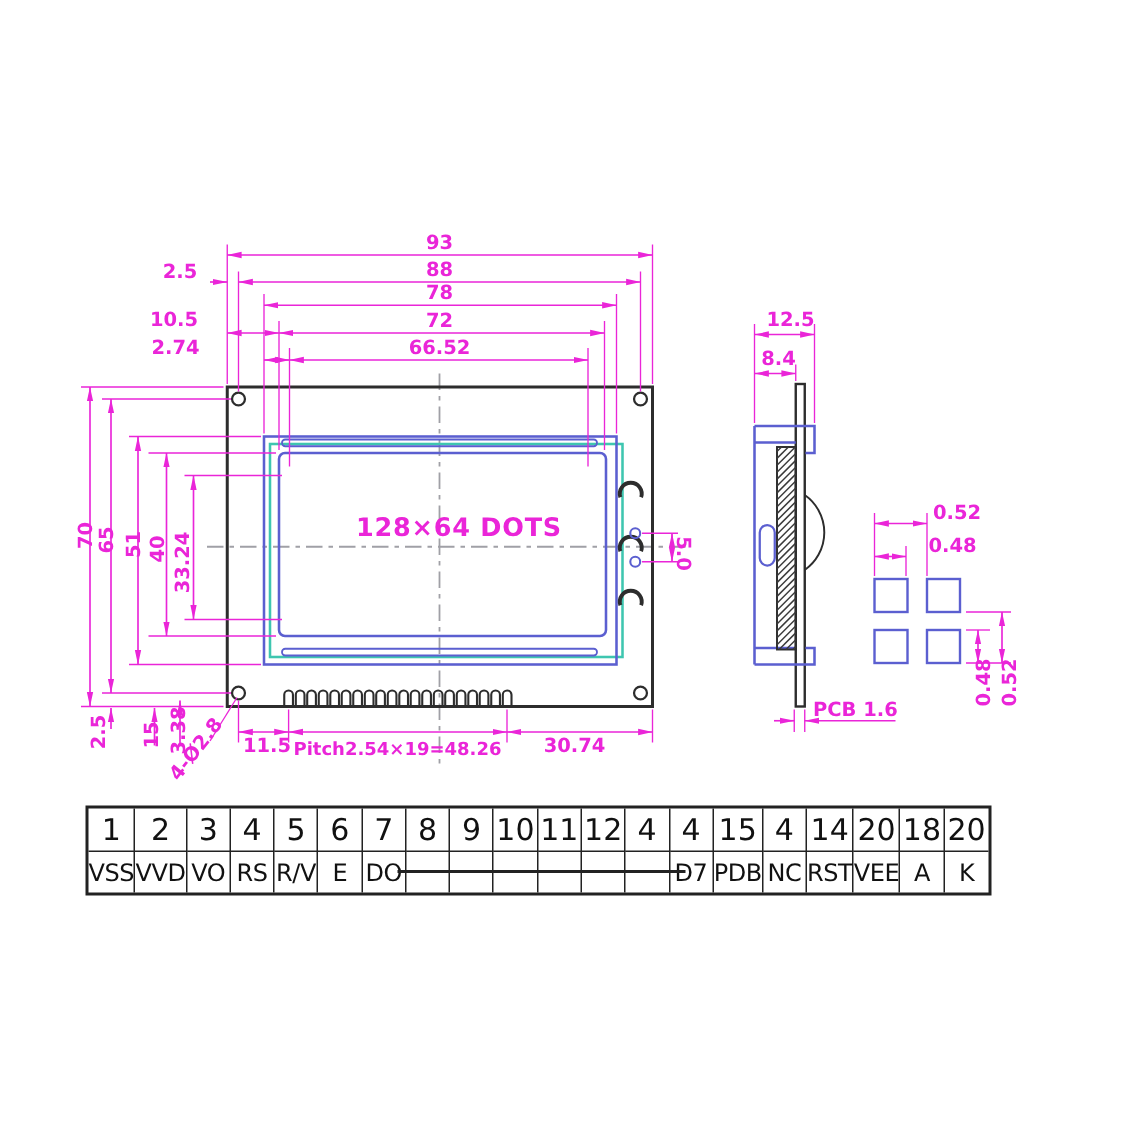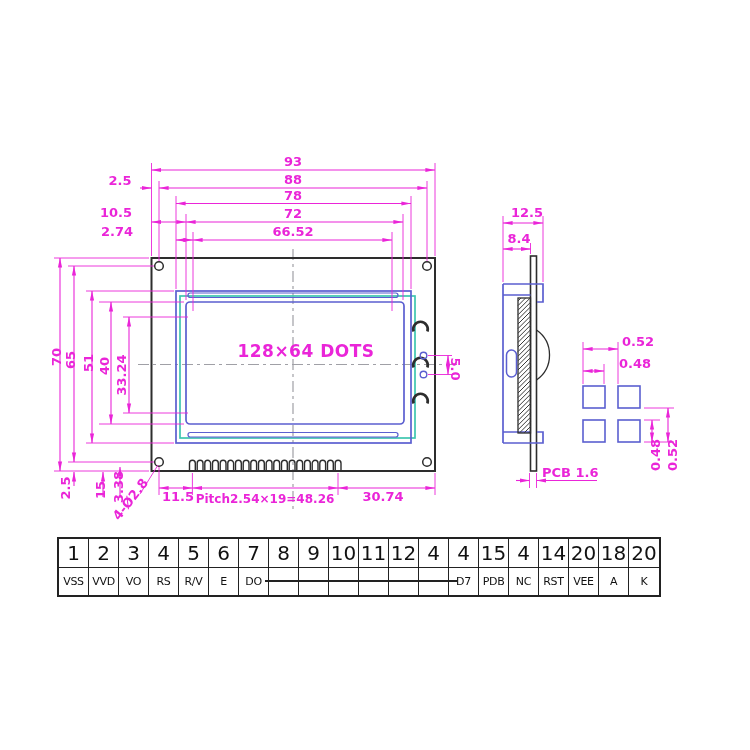--- a/index.html
+++ b/index.html
@@ -21,21 +21,21 @@
   .cl{stroke:var(--c-center);stroke-width:1.2;stroke-dasharray:11 4 3 4;fill:none;}
   #arrmark{fill:var(--c-dim);}
   .hatch line{stroke:#3a3a3a;stroke-width:1;}
   .pin-table{position:absolute;left:57px;top:537px;width:604px;height:60px;
     border:2px solid var(--c-tbl);box-sizing:border-box;background:#fff;
     display:grid;grid-template-columns:repeat(20,1fr);grid-template-rows:29px 27px;}
   .cell{display:flex;align-items:center;justify-content:center;
     border-right:1.5px solid var(--c-tbl);box-sizing:border-box;color:#111;}
   .cell.last{border-right:none;}
   .cell.num{border-bottom:1.5px solid var(--c-tbl);font-size:20px;}
-  .cell.lbl{font-size:11px;letter-spacing:-0.3px;}
+  .cell.lbl{font-size:16px;letter-spacing:-0.3px;}
   .cont-line{position:absolute;left:206px;top:41px;width:192px;height:1.5px;
     background:var(--c-tbl);z-index:2;}
 </style>
 </head>
 <body>
 
 <svg width="750" height="532" viewBox="0 0 750 532">
   <defs>
     <marker id="arr" viewBox="0 0 10 6" refX="9.6" refY="3" markerWidth="10" markerHeight="6" orient="auto-start-reverse" markerUnits="userSpaceOnUse">
       <path id="arrmark" d="M9.8,3 L0,0.9 L0,5.1 Z"></path>

